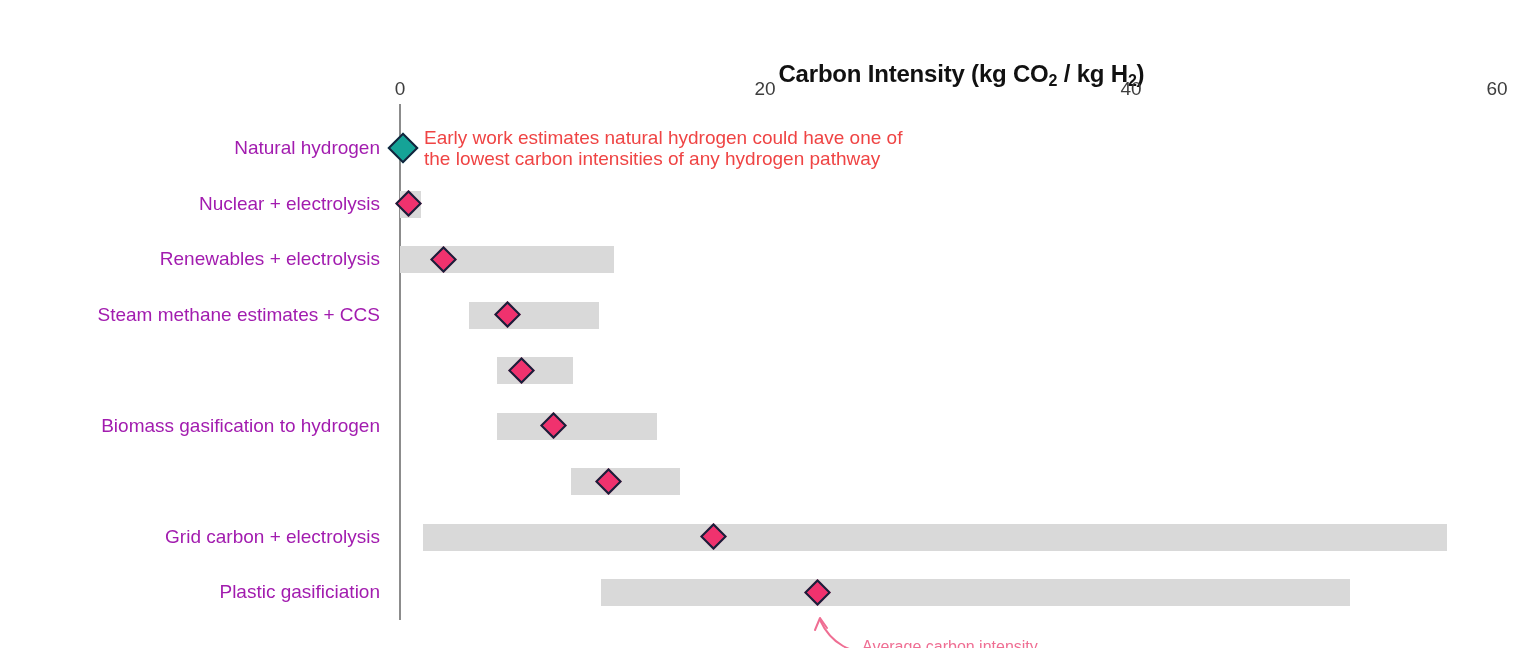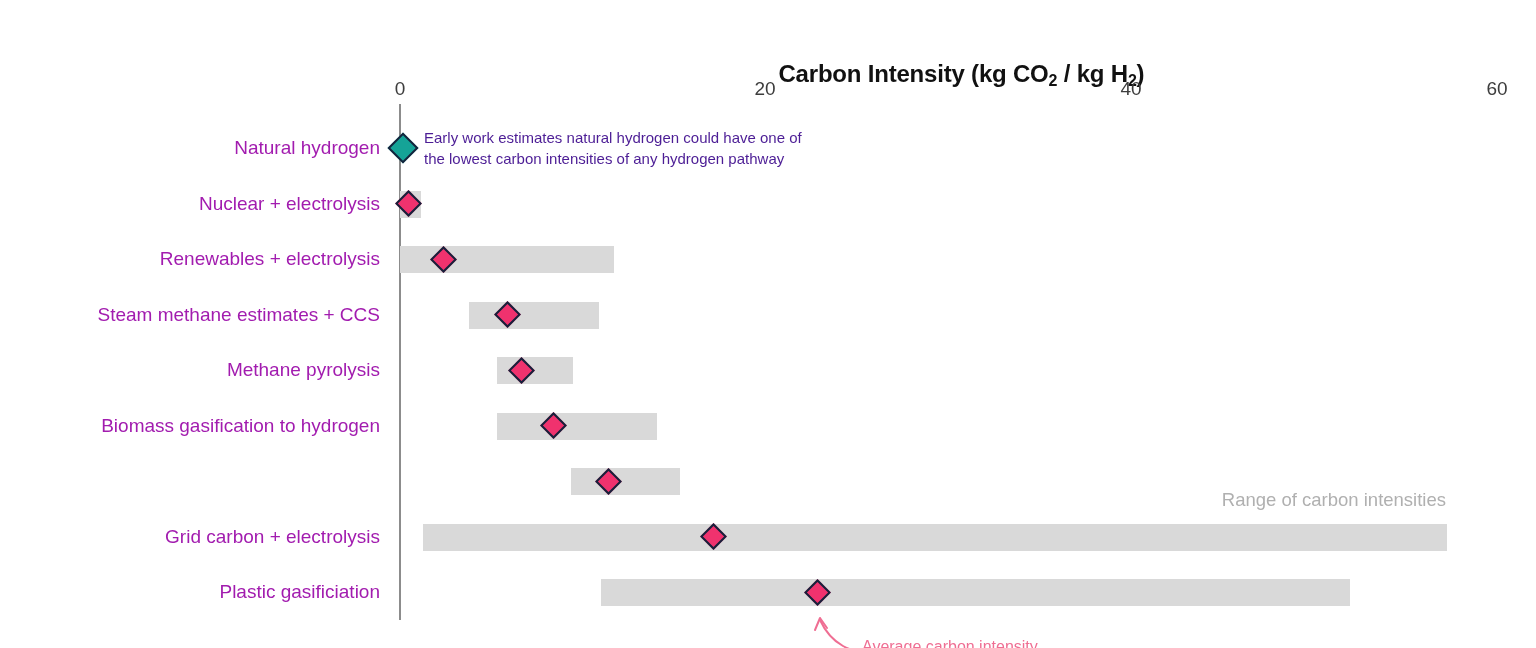--- a/index.html
+++ b/index.html
@@ -104,23 +104,23 @@
     width: 22px;
     height: 22px;
     margin-left: -11px;
     margin-top: -11px;
   }
   
   #annotation-natural-hydrogen {
     position: absolute;
     left: 424px;
     top: 101px;
-    font-size: 15px;
+    font-size: 19px;
     line-height: 21px;
-    color: #4c1d95;
+    color: #ef4444;
     white-space: pre-line;
   }
   #annotation-range {
     position: absolute;
     left: 900px;
     top: 463px;
     width: 546px;
     text-align: right;
     font-size: 18.5px;
     color: #b0b0b0;
@@ -182,21 +182,20 @@
         <div class="row-label">Renewables + electrolysis</div>
         <div class="range-bar" style="left: 400px; width: 214px; background: rgb(217, 217, 217);"></div>
         <div class="avg-marker" style="left: 443px; border-color: rgb(22, 34, 60); background: rgb(240, 50, 110);"></div>
       </div>
       <div class="row" style="top: 260.5px;">
         <div class="row-label">Steam methane estimates + CCS</div>
         <div class="range-bar" style="left: 469px; width: 130px; background: rgb(217, 217, 217);"></div>
         <div class="avg-marker" style="left: 507px; border-color: rgb(22, 34, 60); background: rgb(240, 50, 110);"></div>
       </div>
       <div class="row" style="top: 316px;">
-        <div class="row-label">Methane pyrolysis</div>
         <div class="range-bar" style="left: 497px; width: 76px; background: rgb(217, 217, 217);"></div>
         <div class="avg-marker" style="left: 521px; border-color: rgb(22, 34, 60); background: rgb(240, 50, 110);"></div>
       </div>
       <div class="row" style="top: 371.5px;">
         <div class="row-label">Biomass gasification to hydrogen</div>
         <div class="range-bar" style="left: 497px; width: 160px; background: rgb(217, 217, 217);"></div>
         <div class="avg-marker" style="left: 553px; border-color: rgb(22, 34, 60); background: rgb(240, 50, 110);"></div>
       </div>
       <div class="row" style="top: 427px;">
         <div class="range-bar" style="left: 571px; width: 109px; background: rgb(217, 217, 217);"></div>
@@ -210,21 +209,20 @@
       <div class="row" style="top: 538px;">
         <div class="row-label">Plastic gasificiation</div>
         <div class="range-bar" style="left: 601px; width: 749px; background: rgb(217, 217, 217);"></div>
         <div class="avg-marker" style="left: 817px; border-color: rgb(22, 34, 60); background: rgb(240, 50, 110);"></div>
       </div>
     </div>
 
   <div id="annotation-natural-hydrogen">Early work estimates natural hydrogen could have one of
 the lowest carbon intensities of any hydrogen pathway</div>
 
-  <div id="annotation-range">Range of carbon intensities</div>
 
   <svg id="annotation-average-arrow" viewBox="0 0 70 46">
     <path d="M66 42 C 46 40, 26 34, 14 8" fill="none" stroke="#ef6e93" stroke-width="2" stroke-linecap="round"></path>
     <path d="M14 6 L 9 18 M14 6 L 21 16" fill="none" stroke="#ef6e93" stroke-width="2" stroke-linecap="round"></path>
   </svg>
 
   <div id="annotation-average">Average carbon intensity</div>
 
   <div id="bottom-rule"></div>
 </div>

